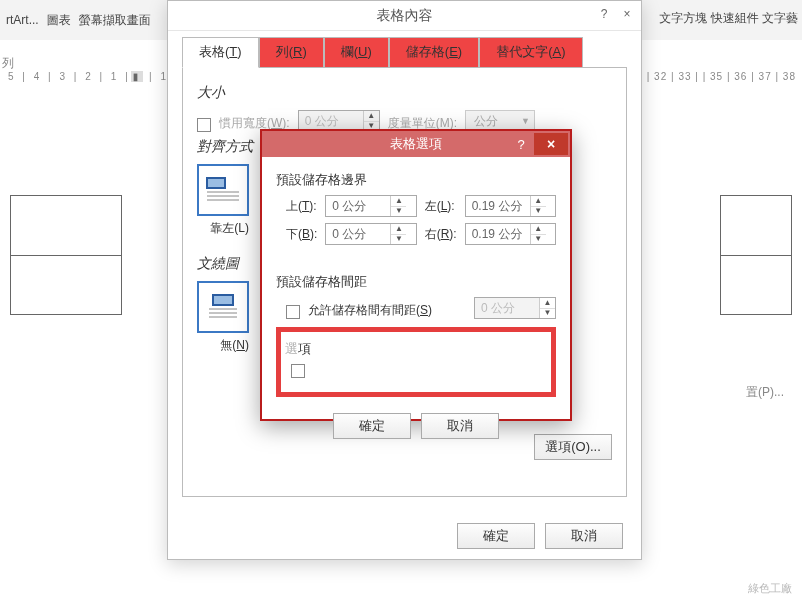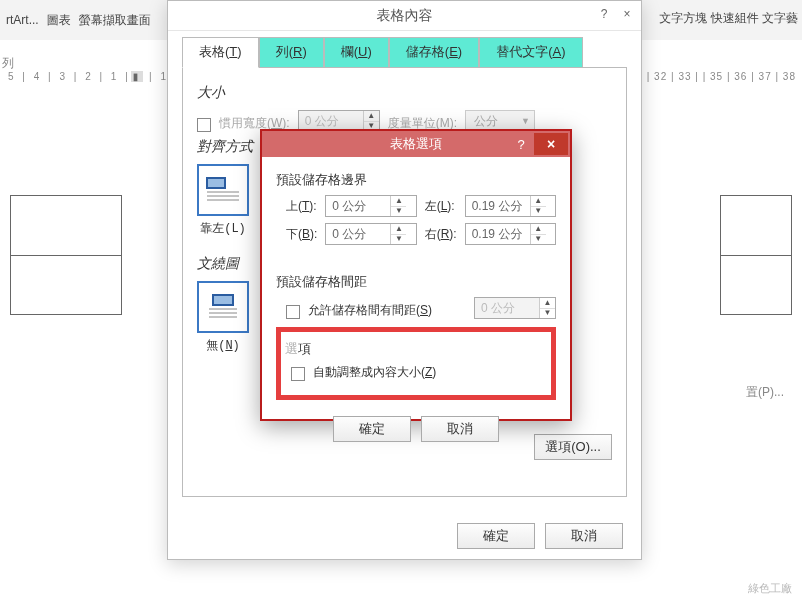--- a/index.html
+++ b/index.html
@@ -22,21 +22,21 @@
   .ribbon-right { position:absolute; top:10px; right:4px; font-size:12px; color:#444; }
 
   
   .dlg-main { position: absolute; top: 0; left: 167px; width: 475px; height: 560px; background: #fff; border: 1px solid #bbb; box-shadow: 0 4px 18px rgba(0,0,0,.18); z-index: 5; }
   .dlg-main .titlebar { height: 30px; display:flex; align-items:center; justify-content:center; position:relative; background:#fff; border-bottom:1px solid #e6e6e6; }
   .dlg-main .titlebar .title { font-size: 14px; color:#555; }
   .dlg-main .titlebar .sys { position:absolute; right:4px; top:4px; display:flex; gap:3px; }
   .dlg-main .titlebar .sys span { width:20px; height:18px; display:inline-flex; align-items:center; justify-content:center; font-size:12px; color:#666; }
   
   .tabs { display:flex; padding: 6px 14px 0 14px; gap:0; }
-  .tab { border:1px solid #bbb; padding: 5px 16px 6px; font-size: 13px; background:#5eead4; margin-bottom:-1px; position:relative; }
+  .tab { border:1px solid #bbb; padding: 5px 16px 6px; font-size: 13px; background:#ef4444; margin-bottom:-1px; position:relative; }
   .tab.active { background:#fff; border-bottom-color:#fff; }
   .tab .accel { text-decoration: underline; }
   .tab-pane { border:1px solid #bbb; margin:0 14px 10px; padding:12px 14px 14px; min-height:430px; background:#fff; }
 
   .section-title { font-size:14px; margin: 4px 0 8px; font-style: italic; }
   .row { display:flex; align-items:flex-end; gap:8px; margin: 6px 0; }
   .cb { width:14px; height:14px; border:1px solid #888; display:inline-block; flex:0 0 auto; }
   .field-label { display:inline-block; }
   .num-input { display:inline-flex; border:1px solid #aaa; background:#fff; height:22px; align-items:stretch; }
   .num-input input { border:none; width:64px; padding:0 6px; font-size:12px; color:#666; outline:none; }
@@ -46,21 +46,21 @@
   .dis { color:#aaa !important; }
   .dis .num-input, .dis input { background:#f3f3f3; color:#bbb; }
   .select { display:inline-flex; align-items:center; border:1px solid #ccc; background:#f3f3f3; height:22px; padding:0 4px 0 8px; width:70px; color:#aaa; justify-content:space-between; font-size:12px;}
   .select .arrow { font-size:9px; }
 
   .align-box, .wrap-box { display:flex; gap:12px; margin-top:8px; }
   .icon-cell { width:52px; height:52px; border:1px solid #bbb; display:flex; align-items:center; justify-content:center; background:#fff; }
   .icon-cell.sel { border:2px solid #3b78c4; }
   .icon-cell svg { width:36px; height:36px; }
   .align-labels { display:flex; gap:12px; margin-top:4px; font-size:12px; }
-  .align-labels span { width:52px; text-align:center;font-family:Liberation Mono, monospace; }
+  .align-labels span { width:52px; text-align:right; }
 
   .dlg-footer { position:absolute; bottom:10px; right:18px; display:flex; gap:10px; }
   .btn { min-width:78px; height:26px; border:1px solid #aaa; background:linear-gradient(#fdfdfd,#ececec); display:inline-flex; align-items:center; justify-content:center; font-size:13px; padding:0 0; }
   .btns-row { display:flex; gap:10px; justify-content:flex-end; margin-top:10px; }
 
   
   .dlg-inner { position:absolute; top: 129px; left: 260px; width: 312px; height: 292px; background:#fff; z-index: 20; border:2px solid #b91c1c; box-shadow: 0 6px 22px rgba(0,0,0,.35); }
   .dlg-inner .titlebar { height:26px; background:#d46a6a; display:flex; align-items:center; justify-content:center; position:relative; }
   .dlg-inner .titlebar .title { color:#fff; font-size:13px; }
   .dlg-inner .titlebar .sys { position:absolute; right:2px; top:2px; display:flex; }
@@ -245,21 +245,20 @@
             <span>▲</span>
             <span>▼</span>
           </span>
         </span>
     </div>
 
     <div class="highlight-box">
       <div style="font-size:13px; margin-bottom:4px; margin-left:-2px;"><span style="opacity:.4">選</span><span>項</span></div>
       <div class="row" style="margin-left:4px">
         <span class="cb"></span>
-        <span class="field-label"><span>自動調整成內容大小</span>(<span style="text-decoration:underline">Z</span>)</span>
       </div>
     </div>
 
     <div class="footer">
       <div class="btn">確定</div>
       <div class="btn">取消</div>
     </div>
   </div>
 </div>
 

